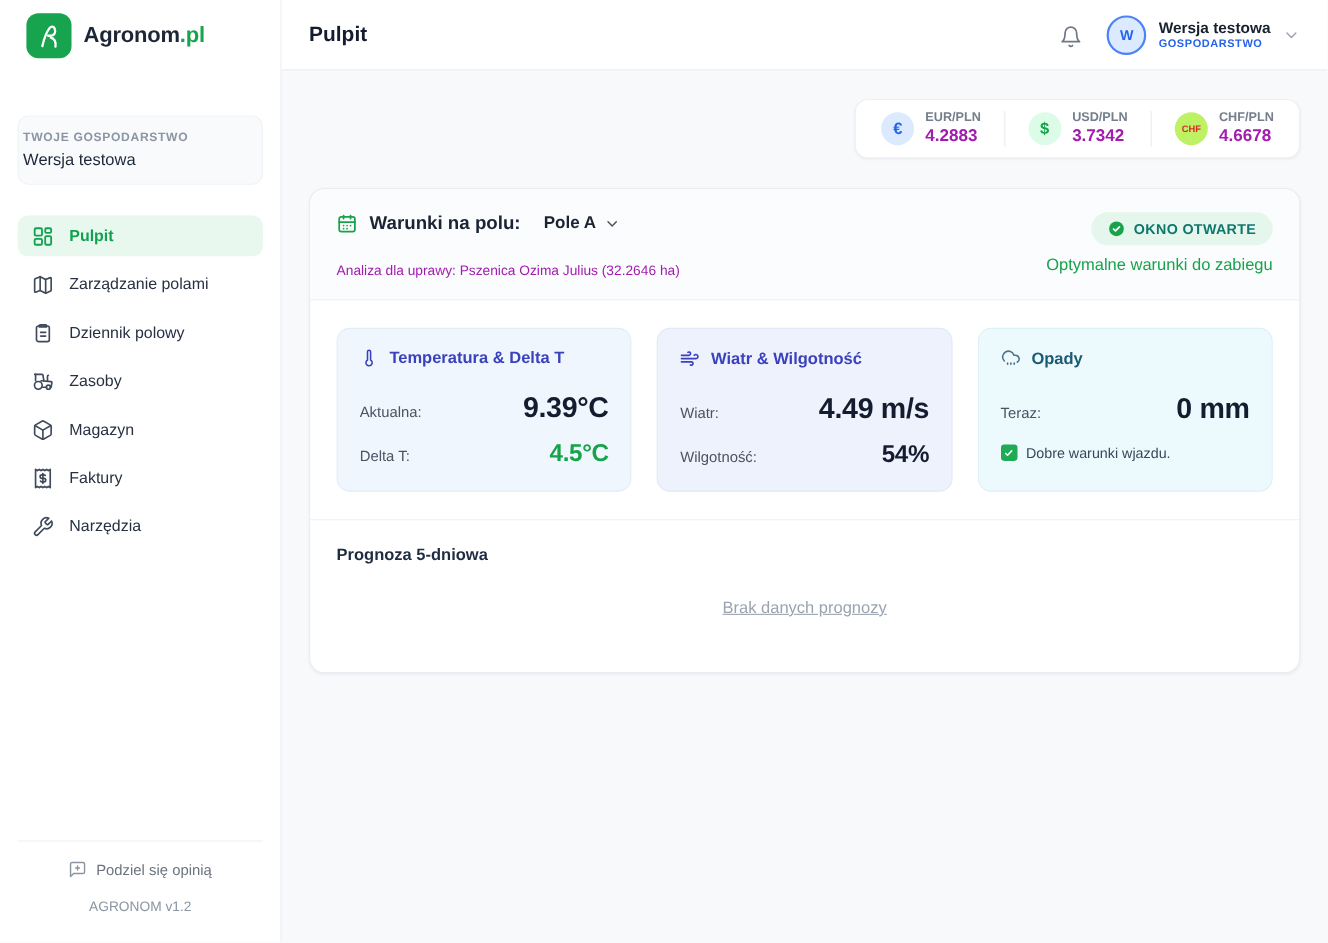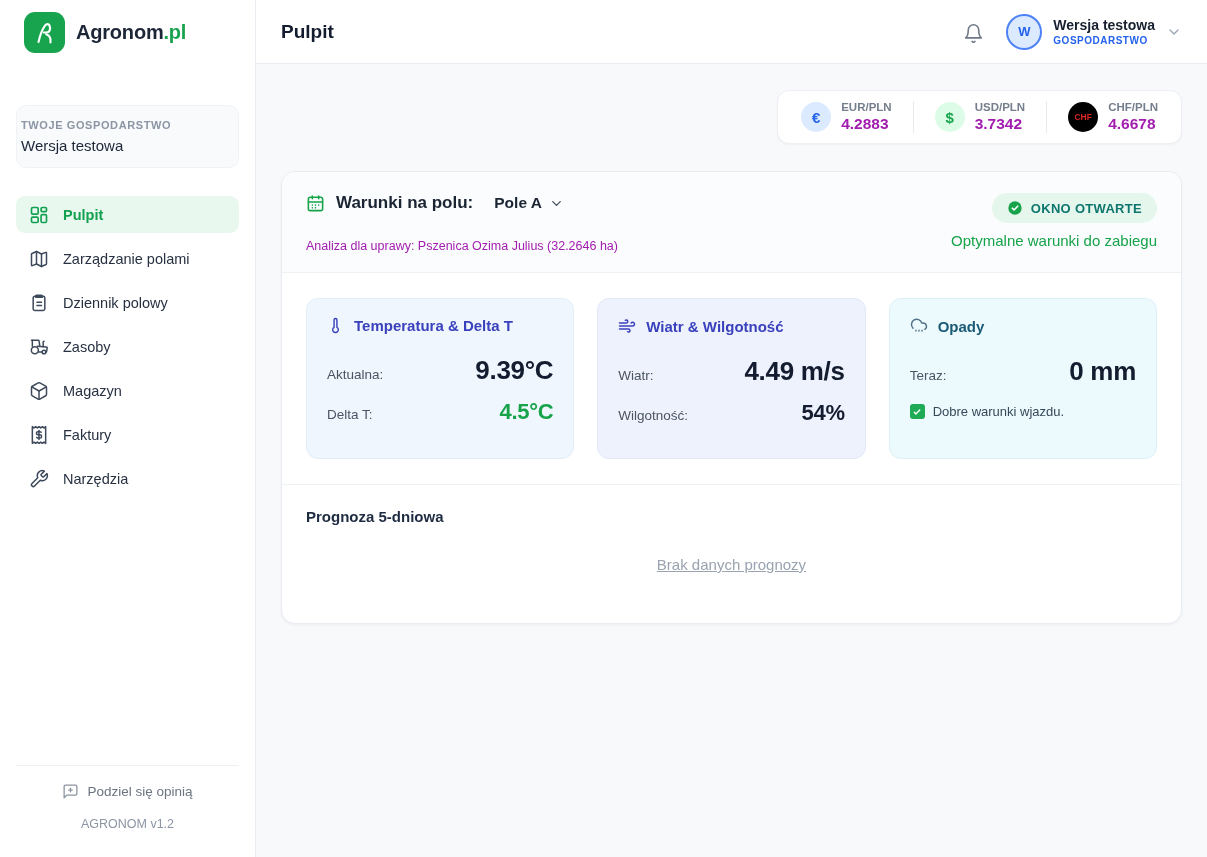--- a/index.html
+++ b/index.html
@@ -54,42 +54,42 @@
   
   .currency-bar { margin-left:auto; width:max-content; background:#ffffff; border:1px solid #edeff3;
                   border-radius:12px; padding:10px 2px; display:flex; align-items:center;
                   box-shadow:0 1px 2px rgba(16,24,40,0.04); }
   .cur-item { display:flex; align-items:center; gap:10px; padding:0 21px; }
   .cur-item + .cur-item { border-left:1px solid #e8eaee; }
   .cur-icon { width:30px; height:30px; border-radius:50%; display:flex; align-items:center;
               justify-content:center; font-weight:700; flex:none; }
   .cur-eur { background:#dbeafe; color:#2563eb; font-size:15px; }
   .cur-usd { background:#dcfce7; color:#16a34a; font-size:15px; }
-  .cur-chf { background:#000000; color:#dc2626; font-size:8.5px; }
+  .cur-chf { background:#bef264; color:#dc2626; font-size:8.5px; }
   .cur-pair { font-size:11.5px; font-weight:700; color:#747e8c; }
   .cur-rate { font-size:15.5px; font-weight:700; color:#a21caf; margin-top:2px; }
 
   
   .panel { margin-top:27px; background:#ffffff; border:1px solid #e9edf2; border-radius:14px;
            box-shadow:0 1px 3px rgba(16,24,40,0.05); overflow:hidden; }
   .panel-header { background:#fbfcfd; border-bottom:1px solid #eef1f4;
                   padding:21px 24px 19px; display:flex; justify-content:space-between; }
   .ph-title-row { display:flex; align-items:center; gap:11px; }
   .ph-title { font-size:17px; font-weight:700; color:#1a2433; }
   .field-select { display:flex; align-items:center; gap:7px; margin-left:10px; cursor:pointer; }
   .field-select .fs-label { font-size:15.5px; font-weight:700; color:#1a2433; }
   .ph-subtitle { margin-top:26px; font-size:12.5px; color:#a21caf; }
   .ph-right { text-align:right; }
   .status-badge { display:inline-flex; align-items:center; gap:8px; background:#e5f7ec;
                   border-radius:999px; padding:7px 15px; }
   .status-badge .sb-text { font-size:13px; font-weight:800; color:#0f766e; letter-spacing:0.3px; }
   .status-note { margin-top:9px; font-size:15px; color:#16a34a; }
 
   .metrics { padding:25px 24px; display:grid; grid-template-columns:repeat(3,1fr); gap:23px; }
-  .metric-card { border-radius:12px; padding:18px 20px 32px; min-height:141px; }
+  .metric-card { border-radius:12px; padding:18px 20px 20px; min-height:141px; }
   .mc-temp { background:#eff6fd; border:1px solid #e2edfa; }
   .mc-wind { background:#eef2fc; border:1px solid #e2e8f8; }
   .mc-rain { background:#edfafd; border:1px solid #dcf1f7; }
   .metric-title { display:flex; align-items:center; gap:10px; font-size:15px; font-weight:700; }
   .mc-temp .metric-title, .mc-wind .metric-title { color:#3a41bd; }
   .mc-rain .metric-title { color:#1b5a74; }
   .metric-title svg { flex:none; }
   .mc-rain .metric-title svg { color:#517389; }
   .metric-row { display:flex; justify-content:space-between; align-items:baseline; margin-top:21px; }
   .metric-row.second { margin-top:13px; }

